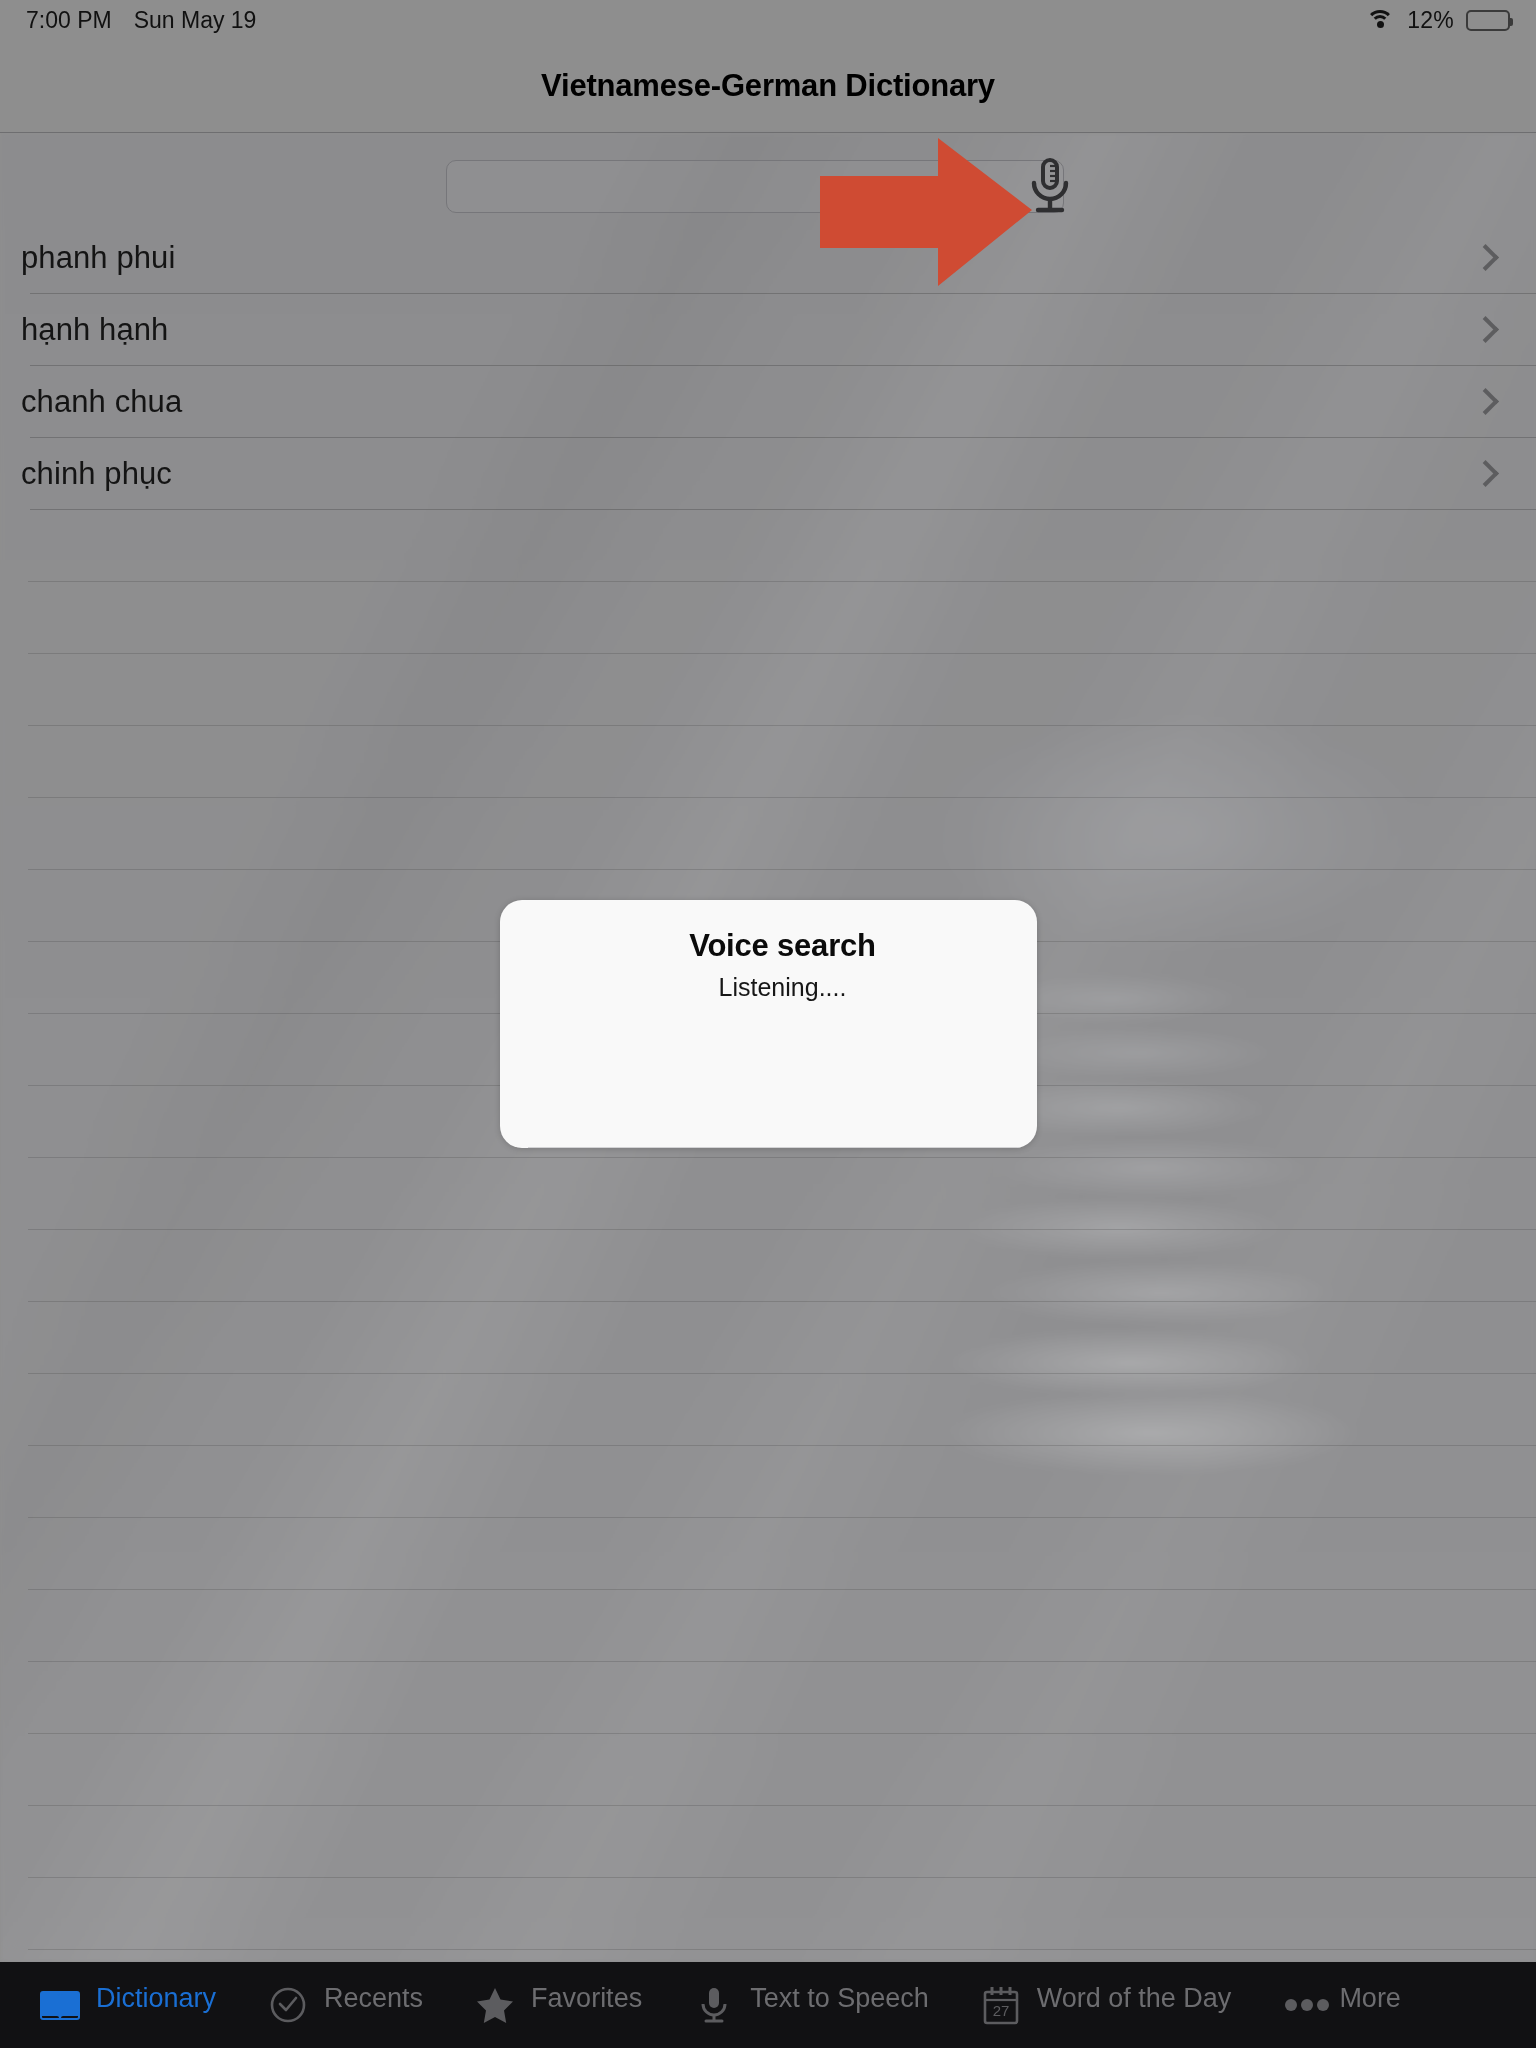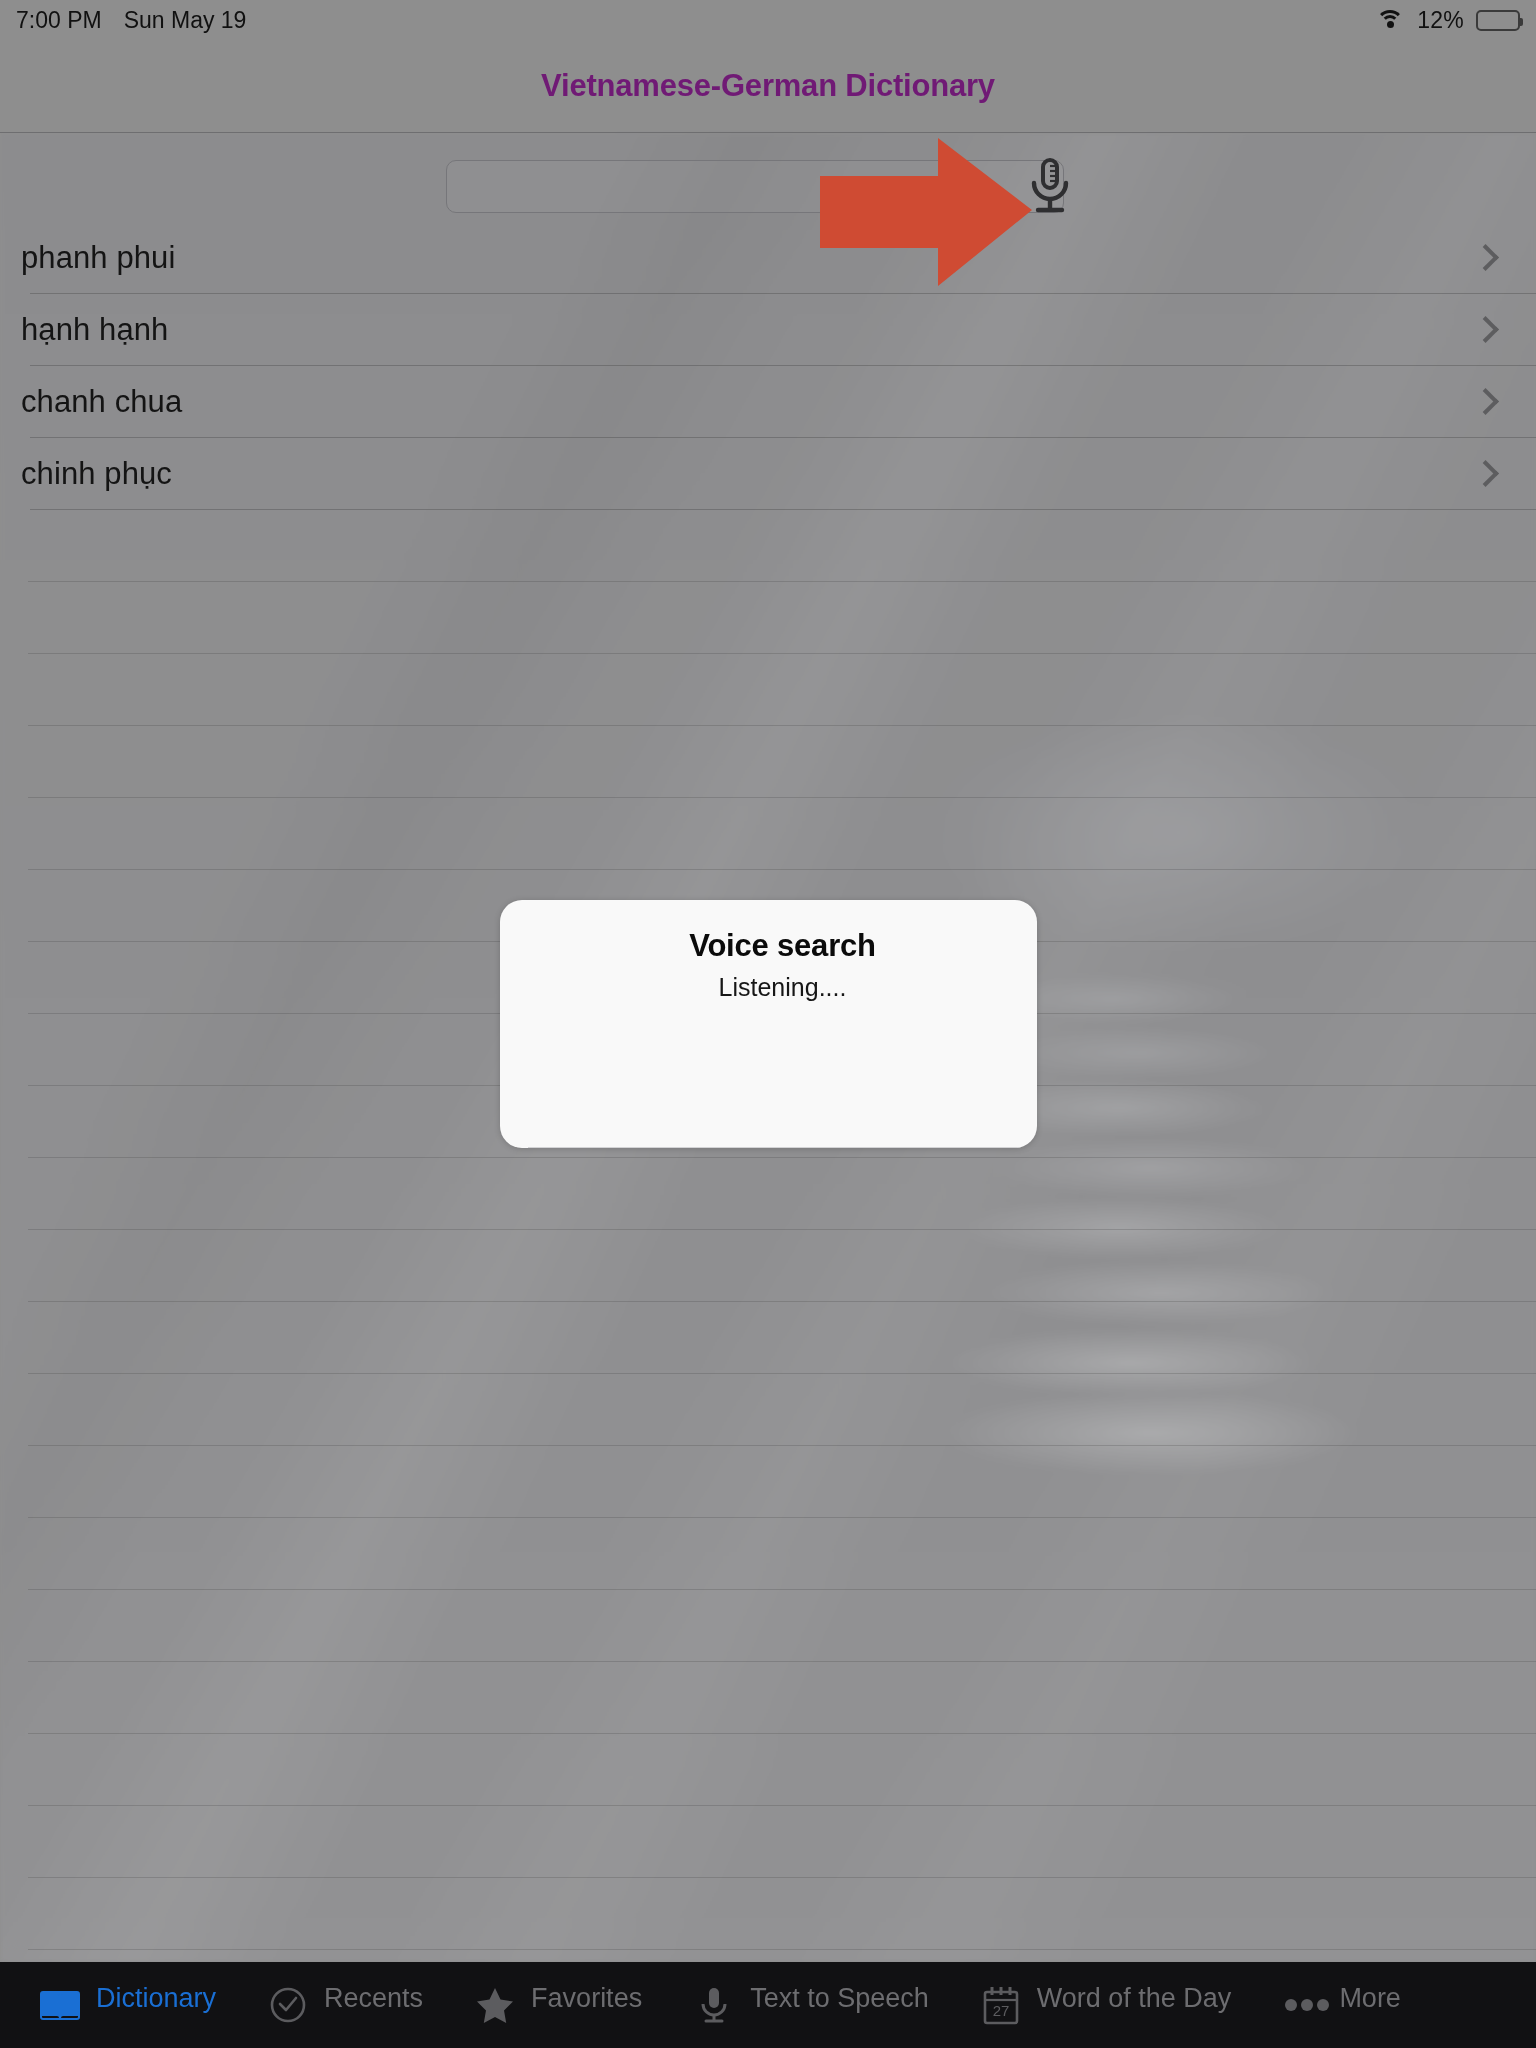--- a/index.html
+++ b/index.html
@@ -41,21 +41,21 @@
   }
   #dimmer {
     position:absolute; left:0; top:0; right:0; bottom:0;
     background:rgba(120,120,120,0.34);
   }
 
   
   #statusbar {
     position:absolute; left:0; top:0; width:100%; height:40px;
     display:flex; align-items:center;
-    padding:0 16px;
+    padding:0 26px;
     font-size:23px; color:#111;
     z-index:40;
   }
   #sb-left { display:flex; align-items:center; gap:22px; }
   #sb-right { margin-left:auto; display:flex; align-items:center; gap:12px; }
   .wifi-icon { width:30px; height:22px; position:relative; display:inline-block; }
   .wifi-icon i {
     position:absolute; left:50%; border:3.2px solid #111;
     border-bottom-color:transparent; border-left-color:transparent; border-right-color:transparent;
     border-radius:50%;
@@ -75,21 +75,21 @@
   .battery-fill{ height:100%; background:#0d0d0d; border-radius:2px; }
 
   
   #navbar {
     position:absolute; left:0; top:40px; width:100%; height:93px;
     display:flex; align-items:center; justify-content:center;
     border-bottom:1px solid #6e6e70;
     z-index:30;
   }
   #navtitle {
-    font-size:31px; font-weight:bold; color:#701a75; letter-spacing:-0.2px;
+    font-size:31px; font-weight:bold; color:#000000; letter-spacing:-0.2px;
   }
 
   
   #searchrow {
     position:absolute; left:0; top:134px; width:100%; height:88px;
     z-index:25;
   }
   #search-field {
     position:absolute; left:446px; top:26px; width:618px; height:53px;
     border:1px solid #76767a; border-radius:10px;

